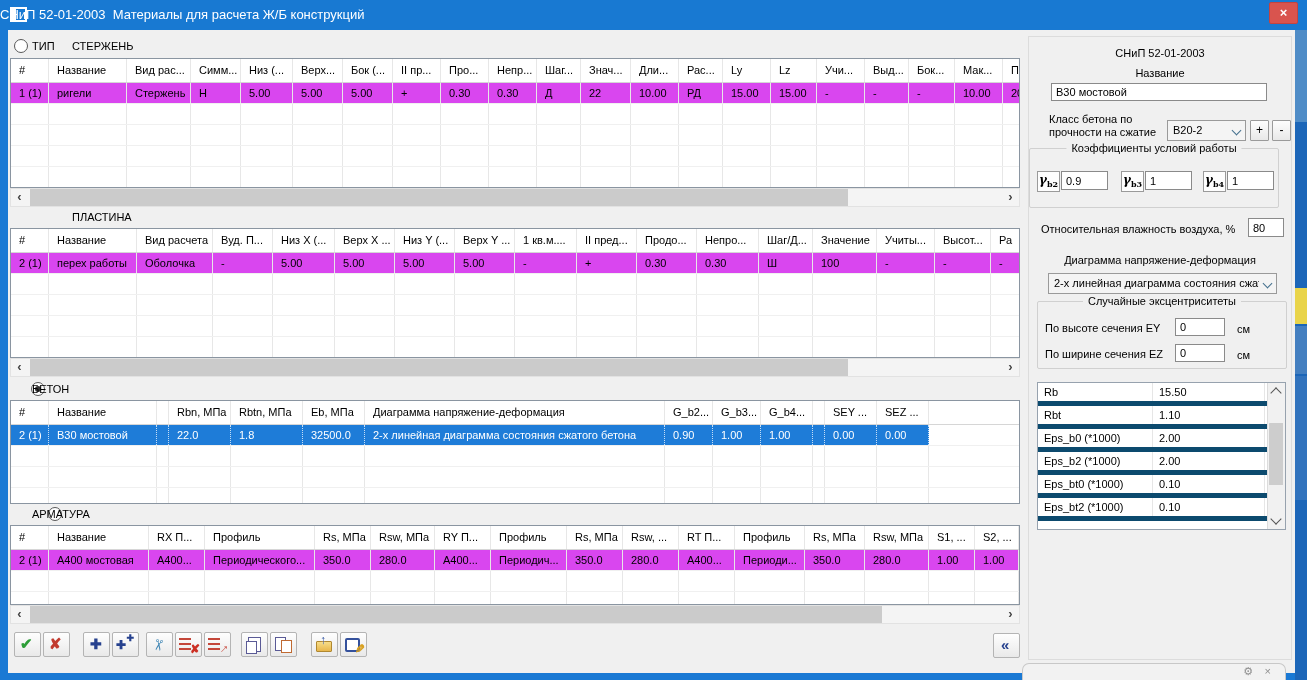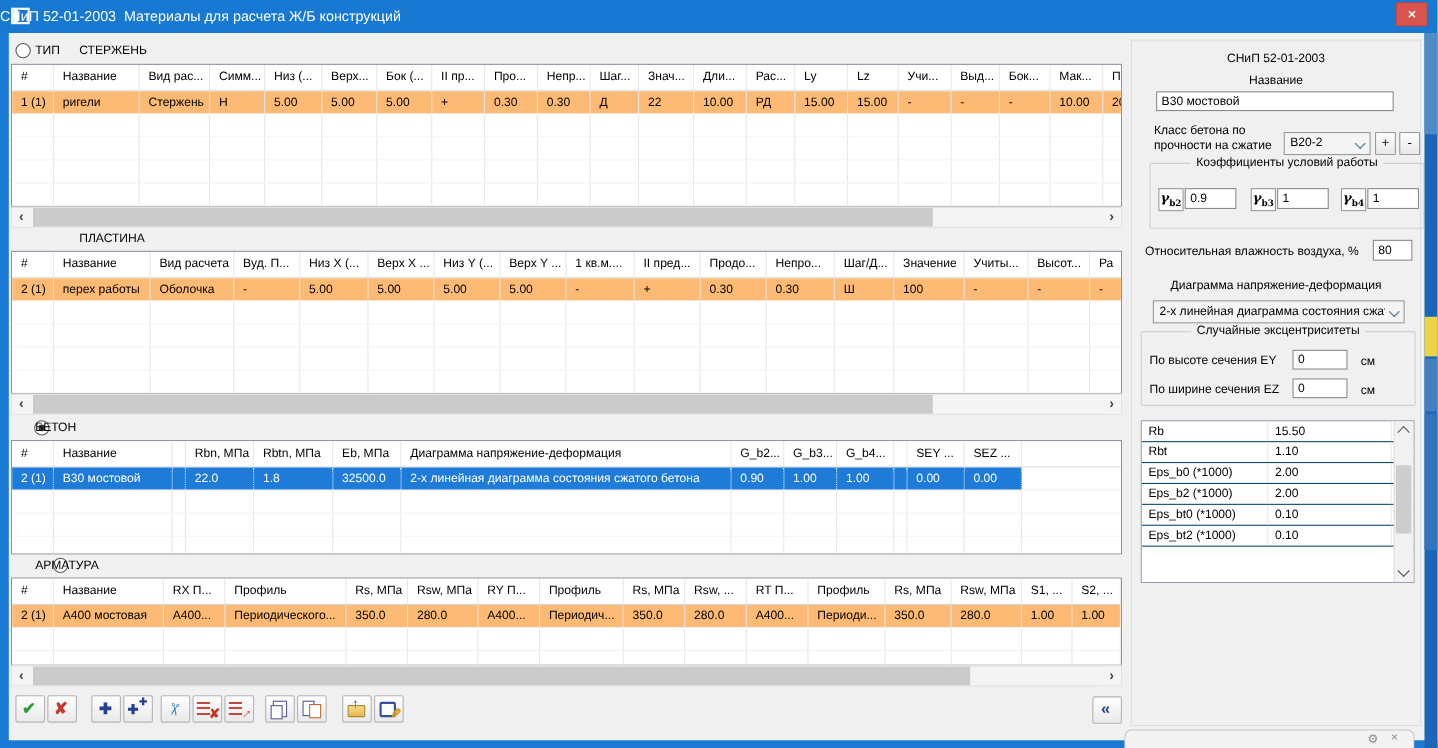--- a/index.html
+++ b/index.html
@@ -21,21 +21,21 @@
   .radio{display:inline-block;width:12px;height:12px;border:1px solid #595959;border-radius:50%;
     background:#fff;vertical-align:middle;position:relative}
   .radio.checked::after{content:"";position:absolute;left:3px;top:3px;width:6px;height:6px;border-radius:50%;background:#333}
   .seclabel{position:absolute;font-size:11px;color:#000}
   
   .tablebox{position:absolute;background:#fff;border:1px solid #8a95a1;overflow:hidden}
   .trow{display:flex;height:20px;line-height:20px;border-bottom:1px solid #f0f0f0;min-width:100%;width:max-content;background:#fff}
   .trow.thead{height:23px;line-height:23px;border-bottom:1px solid #d6d6d6}
   .tcell{flex:0 0 auto;box-sizing:border-box;padding:0 3px 0 8px;border-right:1px solid #e7e7e7;
     overflow:hidden;white-space:nowrap}
-  .trow.cyan .tcell{background:#fdba74}
+  .trow.cyan .tcell{background:#d946ef}
   .trow.sel .tcell{background:#1e7cd8;color:#fff;border-right:1px dotted rgba(255,255,255,.75)}
   
   .hscroll{position:absolute;height:17px;background:#f4f4f4;border:1px solid #e2e2e2}
   .sarrow{position:absolute;top:0;width:17px;height:17px;text-align:center;color:#444;font-weight:bold;
     font-size:13px;line-height:16px;background:#f4f4f4;cursor:pointer}
   .sarrow.left{left:0}.sarrow.right{right:0}
   .sarrow.left::before{content:"‹"}.sarrow.right::before{content:"›"}
   .sthumb{position:absolute;top:0;height:17px;background:#cbcbcb;cursor:pointer}
   
   .toolbar{position:absolute;left:14px;top:632px;display:flex}
@@ -81,21 +81,21 @@
     background:linear-gradient(#fdfdfd,#e8e8e8);font-size:12px;line-height:19px;text-align:center;padding:0;cursor:pointer}
   .gbx{position:absolute;border:1px solid #d0d0d0;border-radius:2px}
   .gbx .legend{position:absolute;top:-7px;left:50%;transform:translateX(-50%);background:#f0f0f0;
     padding:0 5px;white-space:nowrap;color:#000}
   .gammabox{position:absolute;width:21px;height:19px;border:1px solid #9a9a9a;background:#fdfdfd;text-align:center;
     font-family:"DejaVu Serif",serif;font-style:italic;font-weight:bold;font-size:12px;line-height:17px}
   .gammabox sub{font-size:8px;font-style:normal}
   
   .ptable{position:absolute;left:8px;top:345px;width:249px;height:148px;background:#fff;border:1px solid #97a2ae;
     box-sizing:border-box;overflow:hidden}
-  .prow{display:flex;height:18px;line-height:18px;border-bottom:1px solid #0c4a6e}
+  .prow{display:flex;height:18px;line-height:18px;border-bottom:5px solid #0c4a6e}
   .prow.phead{height:21px;line-height:21px;border-bottom:1px solid #d8d8d8}
   .pcell{box-sizing:border-box;padding-left:6px;overflow:hidden;white-space:nowrap}
   .pname{width:115px;border-right:1px solid #e6e6e6}
   .pval{width:112px;border-right:1px solid #e6e6e6}
   .vscroll{position:absolute;right:0;top:0;bottom:0;width:17px;background:#f1f1f1;border-left:1px solid #dcdcdc}
   .varr{position:absolute;left:4px;width:7px;height:7px;border-right:1.5px solid #555;border-bottom:1.5px solid #555}
   .varr.up{top:6px;transform:rotate(-135deg)}
   .varr.down{bottom:6px;transform:rotate(45deg)}
   .vthumb{position:absolute;left:1px;top:40px;width:14px;height:62px;background:#cdcdcd}
   
@@ -601,21 +601,21 @@
   <div class="rp-center" style="top:30px">Название</div>
   <input class="tinput" style="left: 22px; top: 46px; width: 216px; height: 18px;" value="В30 мостовой">
   <div class="abs" style="left:20px;top:76px;width:114px;line-height:13px">Класс бетона по прочности на сжатие</div>
   <div class="dd" style="left:138px;top:83px;width:79px;height:21px">
     <span class="ddtext">В20-2</span>
     <span class="chev"></span>
   </div>
   <button class="sqbtn" style="left:221px;top:83px">+</button>
   <button class="sqbtn" style="left:243px;top:83px">-</button>
 
-  <div class="gbx" style="left:16px;top:111px;width:248px;height:58px">
+  <div class="gbx" style="left:0;top:111px;width:248px;height:58px">
     <span class="legend">Коэффициенты условий работы</span>
     <span class="gammabox" style="left:7px;top:22px"><span>γ</span><sub>b2</sub></span>
     <input class="tinput" style="left: 31px; top: 22px; width: 47px; height: 19px;" value="0.9">
     <span class="gammabox" style="left:91px;top:22px"><span>γ</span><sub>b3</sub></span>
     <input class="tinput" style="left: 115px; top: 22px; width: 47px; height: 19px;" value="1">
     <span class="gammabox" style="left:173px;top:22px"><span>γ</span><sub>b4</sub></span>
     <input class="tinput" style="left: 197px; top: 22px; width: 47px; height: 19px;" value="1">
   </div>
 
   <div class="abs" style="left:12px;top:186px">Относительная влажность воздуха, %</div>

